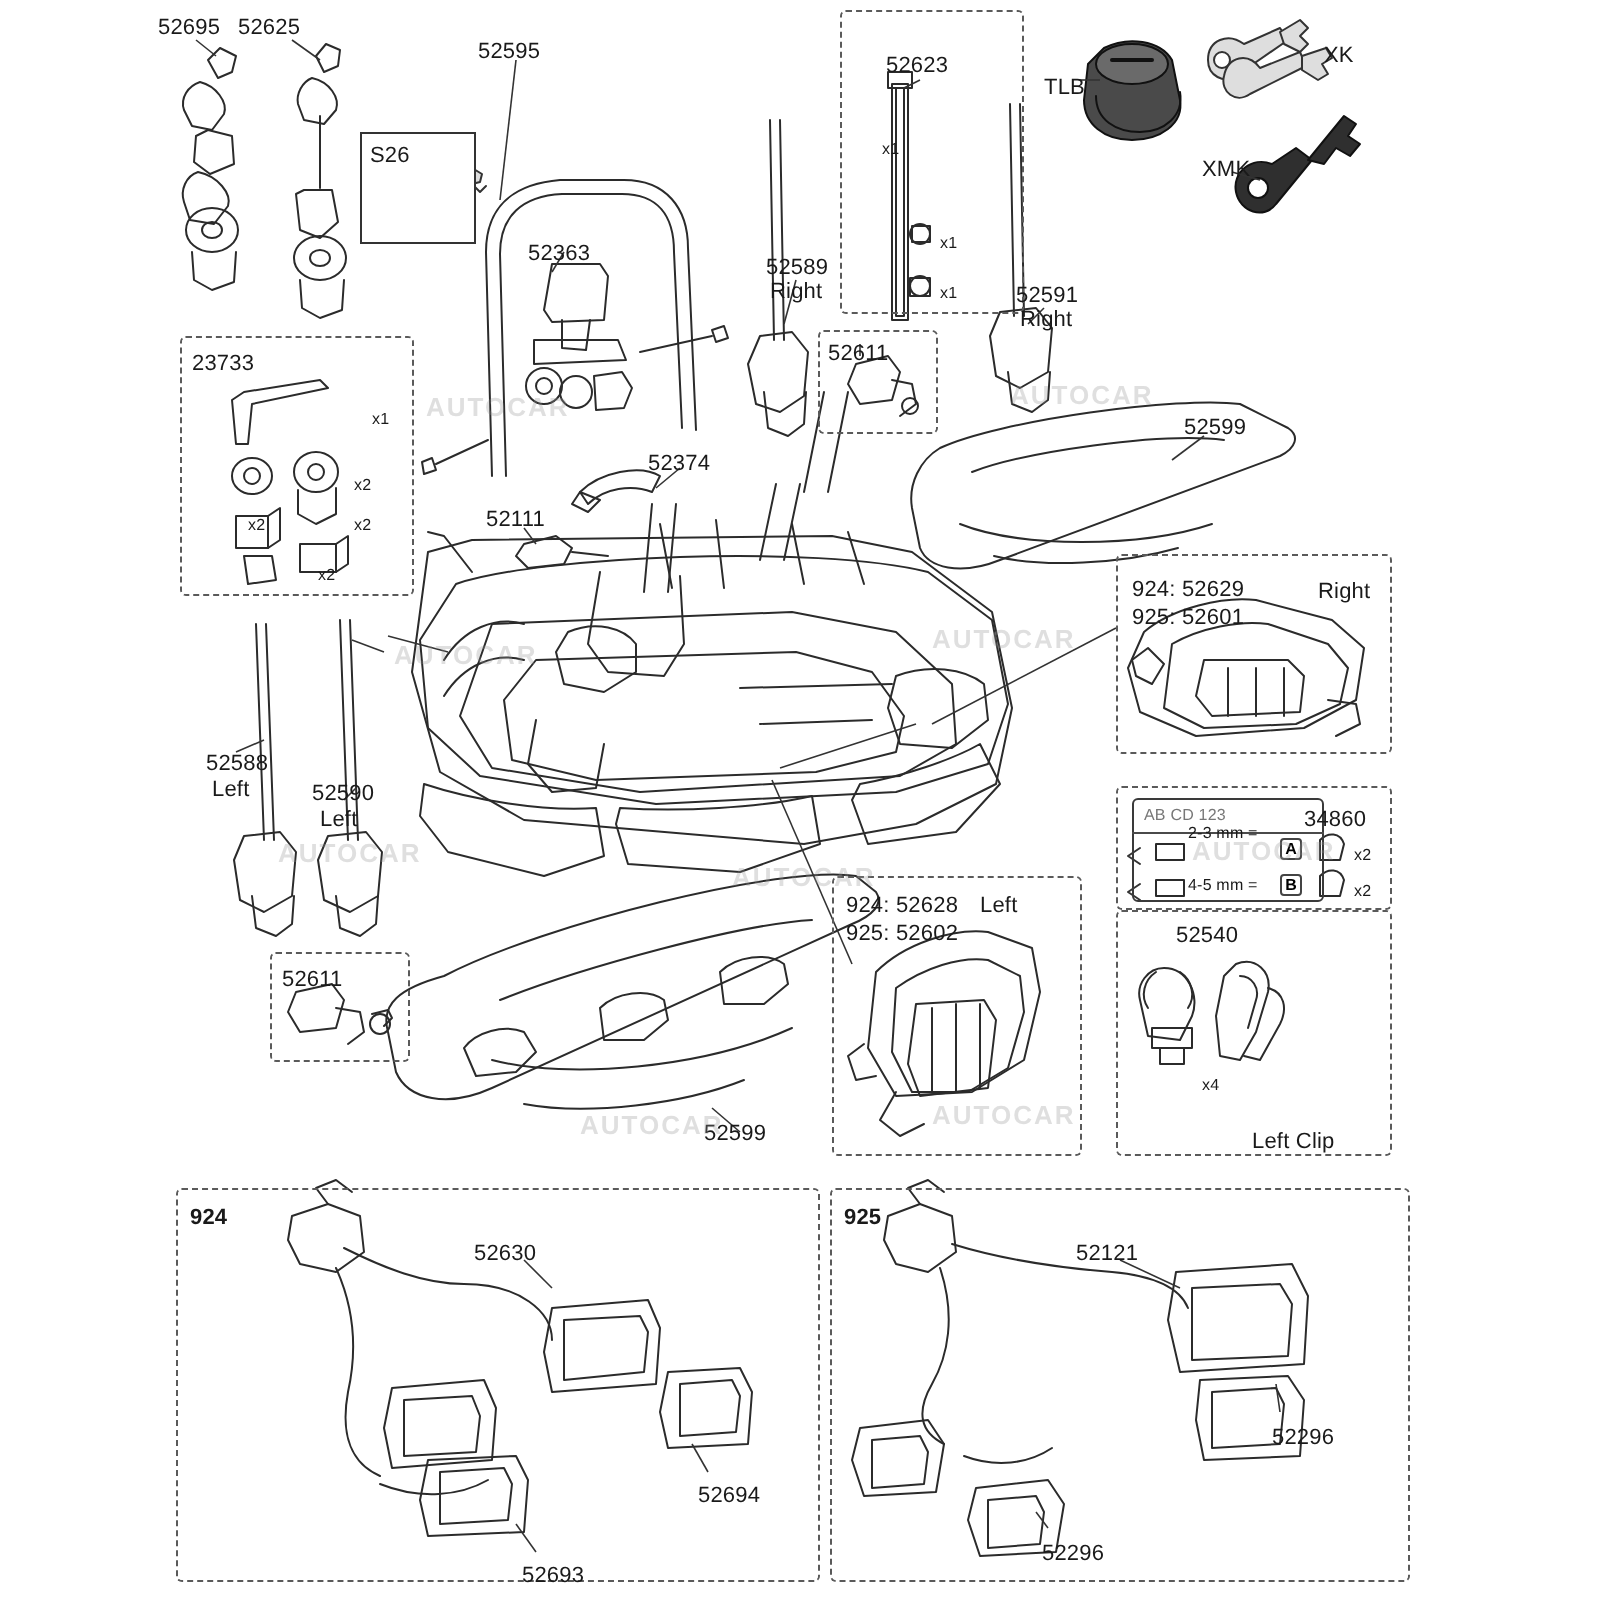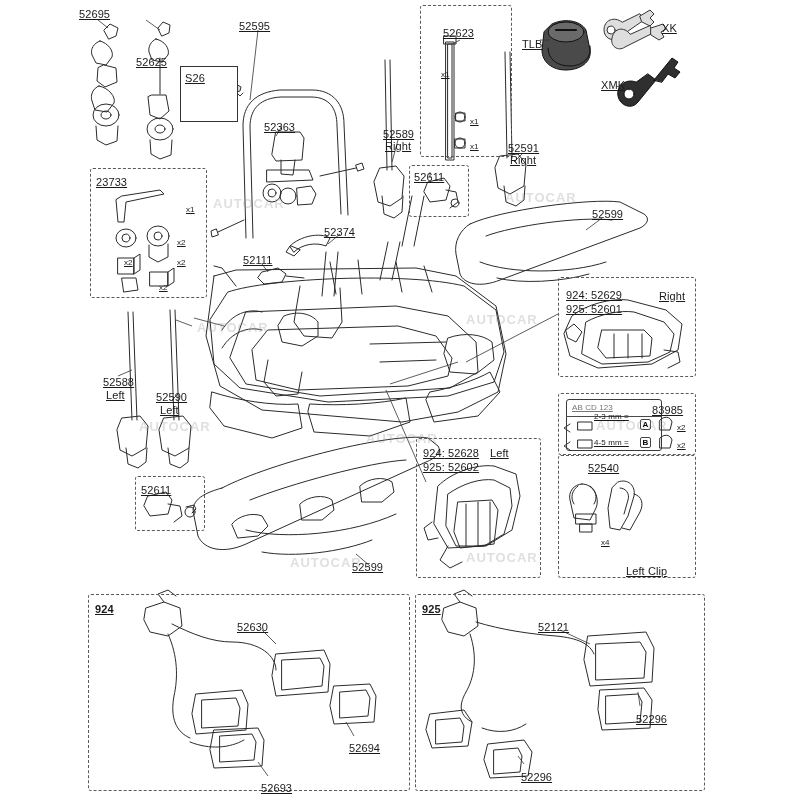--- a/index.html
+++ b/index.html
@@ -17,21 +17,20 @@
     background: #ffffff;
     overflow: hidden;
   }
   .lbl {
     position: absolute;
     font-size: 11px;
     color: #1a1a1a;
     white-space: pre;
     line-height: 1.15;
     letter-spacing: 0.1px;
-    text-decoration: underline;
   }
   .lbl.tiny { font-size: 8px; }
   .lbl.bold { font-weight: bold; }
   .box {
     position: absolute;
     border: 1px dashed #5a5a5a;
     border-radius: 3px;
     box-sizing: border-box;
   }
   .box.solid {
@@ -341,21 +340,21 @@
   <div class="box" style="left:88px;top:594px;width:322px;height:197px;"></div>
   <div class="box" style="left:415px;top:594px;width:290px;height:197px;"></div>
 
   <div class="s26box" style="left:180px;top:66px;width:58px;height:56px;"></div>
 
   <div class="box solid" style="left:566px;top:399px;width:96px;height:52px;border-style:solid;border-width:1px;"></div>
   <div class="sep" style="left:566px;top:416px;width:96px;"></div>
 
   <div id="labels">
       <div class="lbl" style="left: 79px; top: 8px;">52695</div>
-      <div class="lbl" style="left: 136px; top: 8px; margin-top: 48px;">52625</div>
+      <div class="lbl" style="left: 119px; top: 8px;">52625</div>
       <div class="lbl" style="left: 239px; top: 20px; text-align: right;">52595</div>
       <div class="lbl" style="left: 443px; top: 27px;">52623</div>
       <div class="lbl" style="left: 522px; top: 38px;">TLB</div>
       <div class="lbl" style="left: 662px; top: 22px;">XK</div>
       <div class="lbl" style="left: 601px; top: 79px;">XMK</div>
       <div class="lbl" style="left: 185px; top: 72px;">S26</div>
       <div class="lbl" style="left: 264px; top: 121px; text-align: center;">52363</div>
       <div class="lbl" style="left: 383px; top: 128px;">52589</div>
       <div class="lbl" style="left: 385px; top: 140px;">Right</div>
       <div class="lbl" style="left: 508px; top: 142px;">52591</div>
@@ -363,21 +362,21 @@
       <div class="lbl" style="left: 414px; top: 171px;">52611</div>
       <div class="lbl" style="left: 96px; top: 176px;">23733</div>
       <div class="lbl" style="left: 592px; top: 208px;">52599</div>
       <div class="lbl" style="left: 324px; top: 226px;">52374</div>
       <div class="lbl" style="left: 243px; top: 254px;">52111</div>
       <div class="lbl" style="left: 659px; top: 290px;">Right</div>
       <div class="lbl" style="left: 103px; top: 376px;">52588</div>
       <div class="lbl" style="left: 106px; top: 389px;">Left</div>
       <div class="lbl" style="left: 156px; top: 391px;">52590</div>
       <div class="lbl" style="left: 160px; top: 404px;">Left</div>
-      <div class="lbl" style="left: 652px; top: 404px;">83985</div>
+      <div class="lbl" style="left: 652px; top: 404px;">34860</div>
       <div class="lbl" style="left: 572px; top: 462px; margin-left: 16px;">52540</div>
       <div class="lbl" style="left: 141px; top: 484px;">52611</div>
       <div class="lbl" style="left: 352px; top: 561px;">52599</div>
       <div class="lbl" style="left: 626px; top: 565px;">Left Clip</div>
       <div class="lbl" style="left: 237px; top: 621px;">52630</div>
       <div class="lbl" style="left: 538px; top: 621px;">52121</div>
       <div class="lbl" style="left: 636px; top: 713px;">52296</div>
       <div class="lbl" style="left: 349px; top: 742px;">52694</div>
       <div class="lbl" style="left: 261px; top: 782px;">52693</div>
       <div class="lbl" style="left: 521px; top: 771px;">52296</div>

